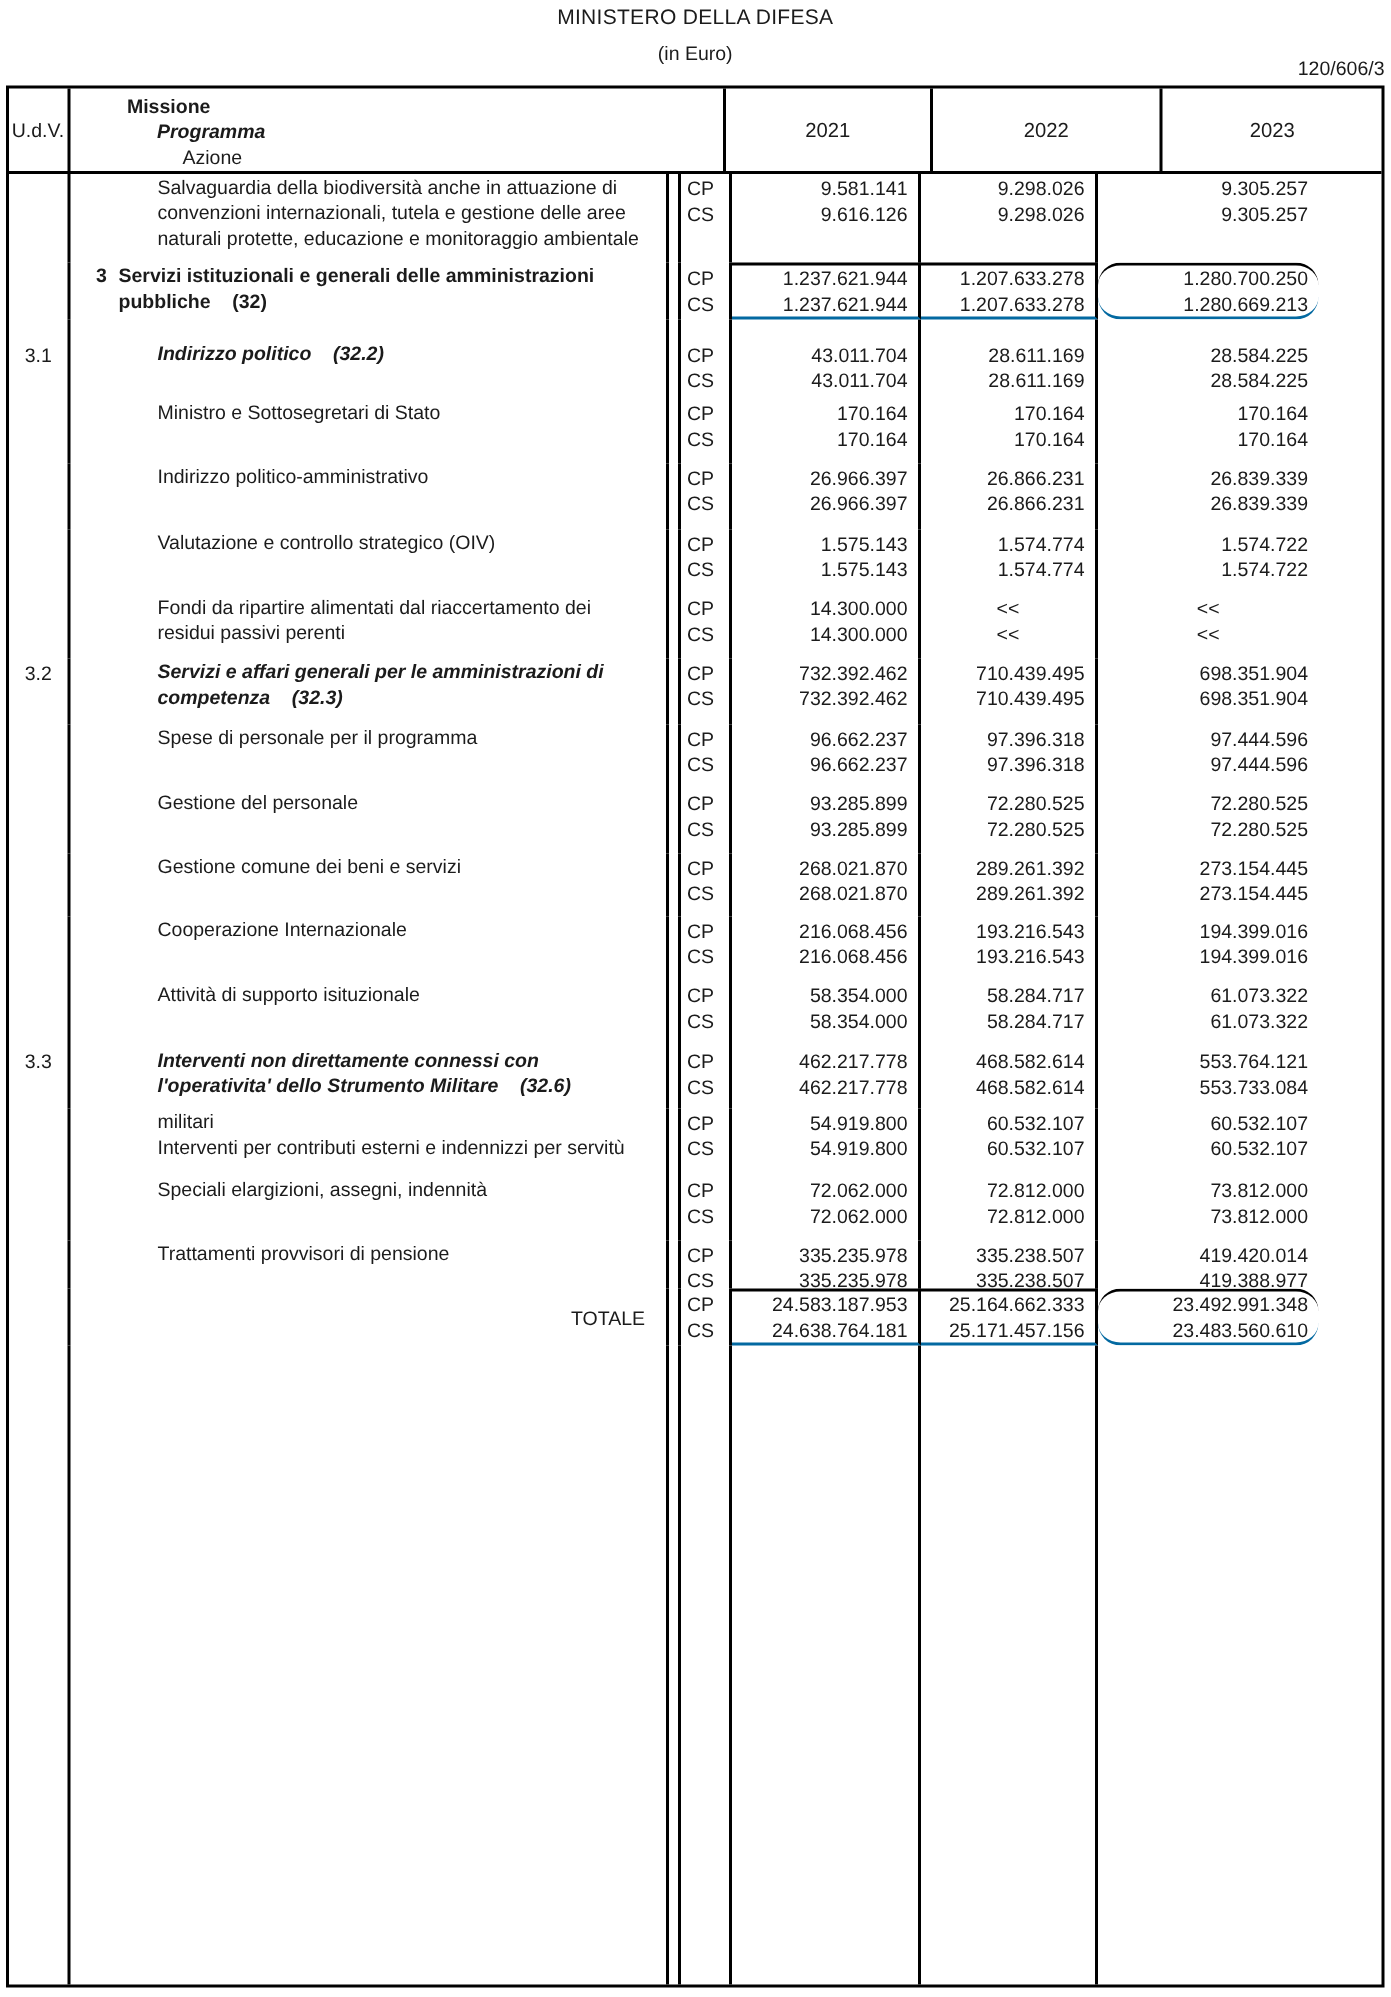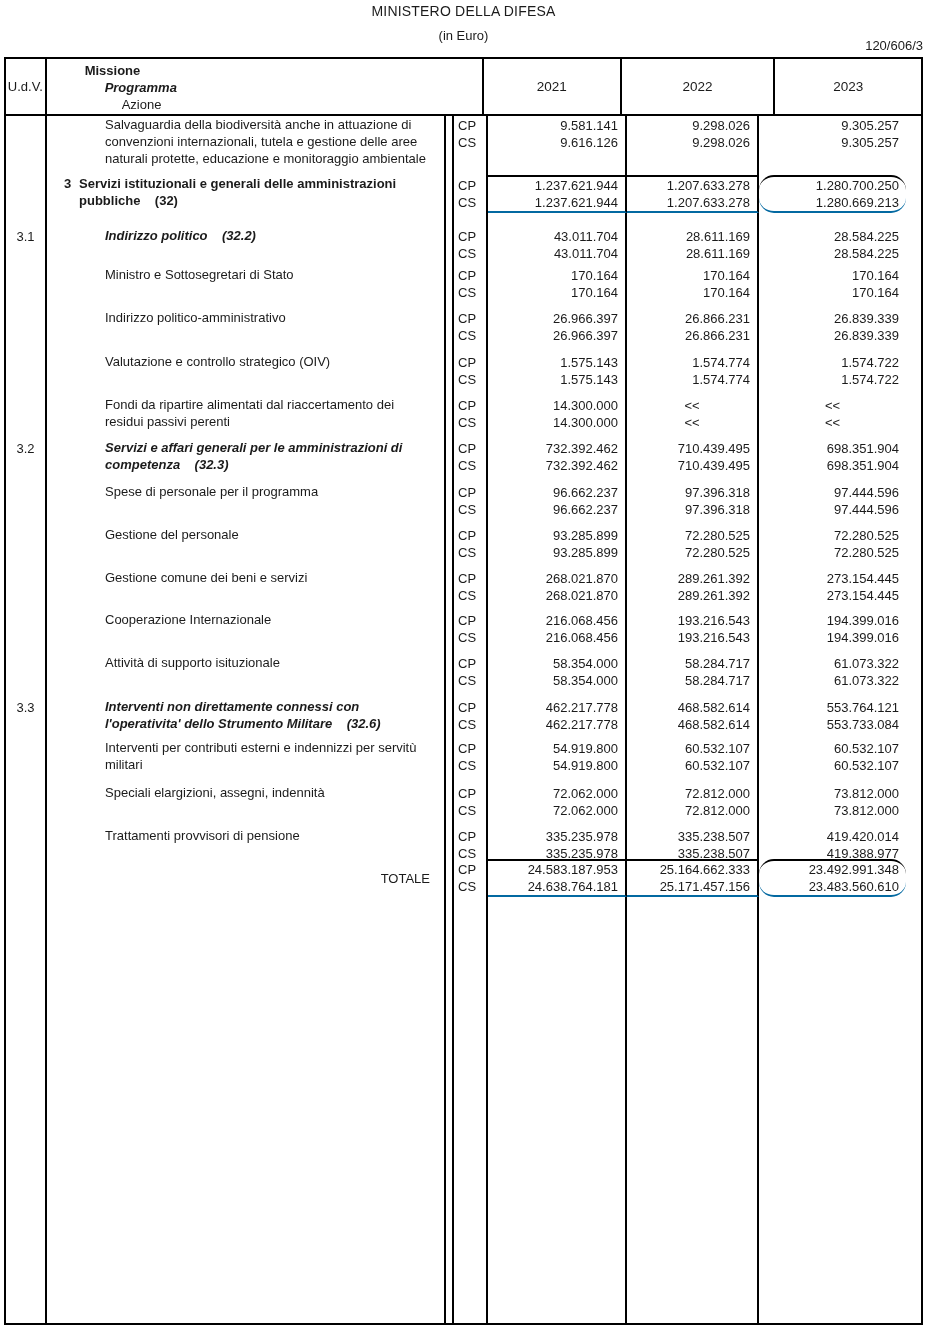--- a/index.html
+++ b/index.html
@@ -34,22 +34,22 @@
 
   
   .tbody{flex:1 1 auto;display:flex;flex-direction:column;min-height:0;}
   .trow{display:flex;flex:0 0 auto;--pt:0px;}
   .trow.filler{flex:1 1 auto;}
 
   .c-udv{width:41px;box-sizing:border-box;border-right:2px solid #000;text-align:center;font-size:13px;line-height:17px;padding-top:calc(var(--pt) + 1px);}
   .c-desc{width:399px;box-sizing:border-box;border-right:2px solid #000;font-size:13px;line-height:17px;padding-left:58px;padding-top:var(--pt);}
   .c-gap{width:6px;box-sizing:border-box;}
   .c-cp{width:36px;box-sizing:border-box;border-left:2px solid #000;border-right:2px solid #000;font-size:13px;line-height:17px;text-align:left;padding-left:4px;padding-top:calc(var(--pt) + 1px);}
-  .c-val{width:139px;box-sizing:border-box;border-right:2px solid #000;font-size:13px;line-height:17px;text-align:right;padding-top:calc(var(--pt) + 1px);}
-  .c-val.y2{width:132px;}
+  .c-val{width:126px;box-sizing:border-box;border-right:2px solid #000;font-size:13px;line-height:17px;text-align:right;padding-top:calc(var(--pt) + 1px);}
+  .c-val.y2{width:118px;}
   .c-val.y3{width:147px;border-right:none;border-radius:15px;}
   .c-val .v{padding-right:7px;white-space:nowrap;}
   .c-val .v.na{text-align:center;padding-right:0;}
 
   .dline{white-space:nowrap;}
 
   
   .trow.missione .c-desc{display:flex;padding-left:17px;font-weight:bold;}
   .trow.missione .mnum{width:15px;flex:0 0 auto;}
   
@@ -414,22 +414,22 @@
             <div class="v">468.582.614</div>
           </div>
           <div class="c-val y3">
             <div class="v">553.764.121</div>
             <div class="v">553.733.084</div>
           </div>
         </div>
         <div class="trow azione" style="height: 45px;">
           <div class="c-udv"></div>
           <div class="c-desc">
+            <div class="dline">militari</div>
             <div class="dline">Interventi per contributi esterni e indennizzi per servitù</div>
-            <div class="dline">militari</div>
           </div>
           <div class="c-gap"></div>
           <div class="c-cp">
             <div>CP</div>
             <div>CS</div>
           </div>
           <div class="c-val y1">
             <div class="v">54.919.800</div>
             <div class="v">54.919.800</div>
           </div>

